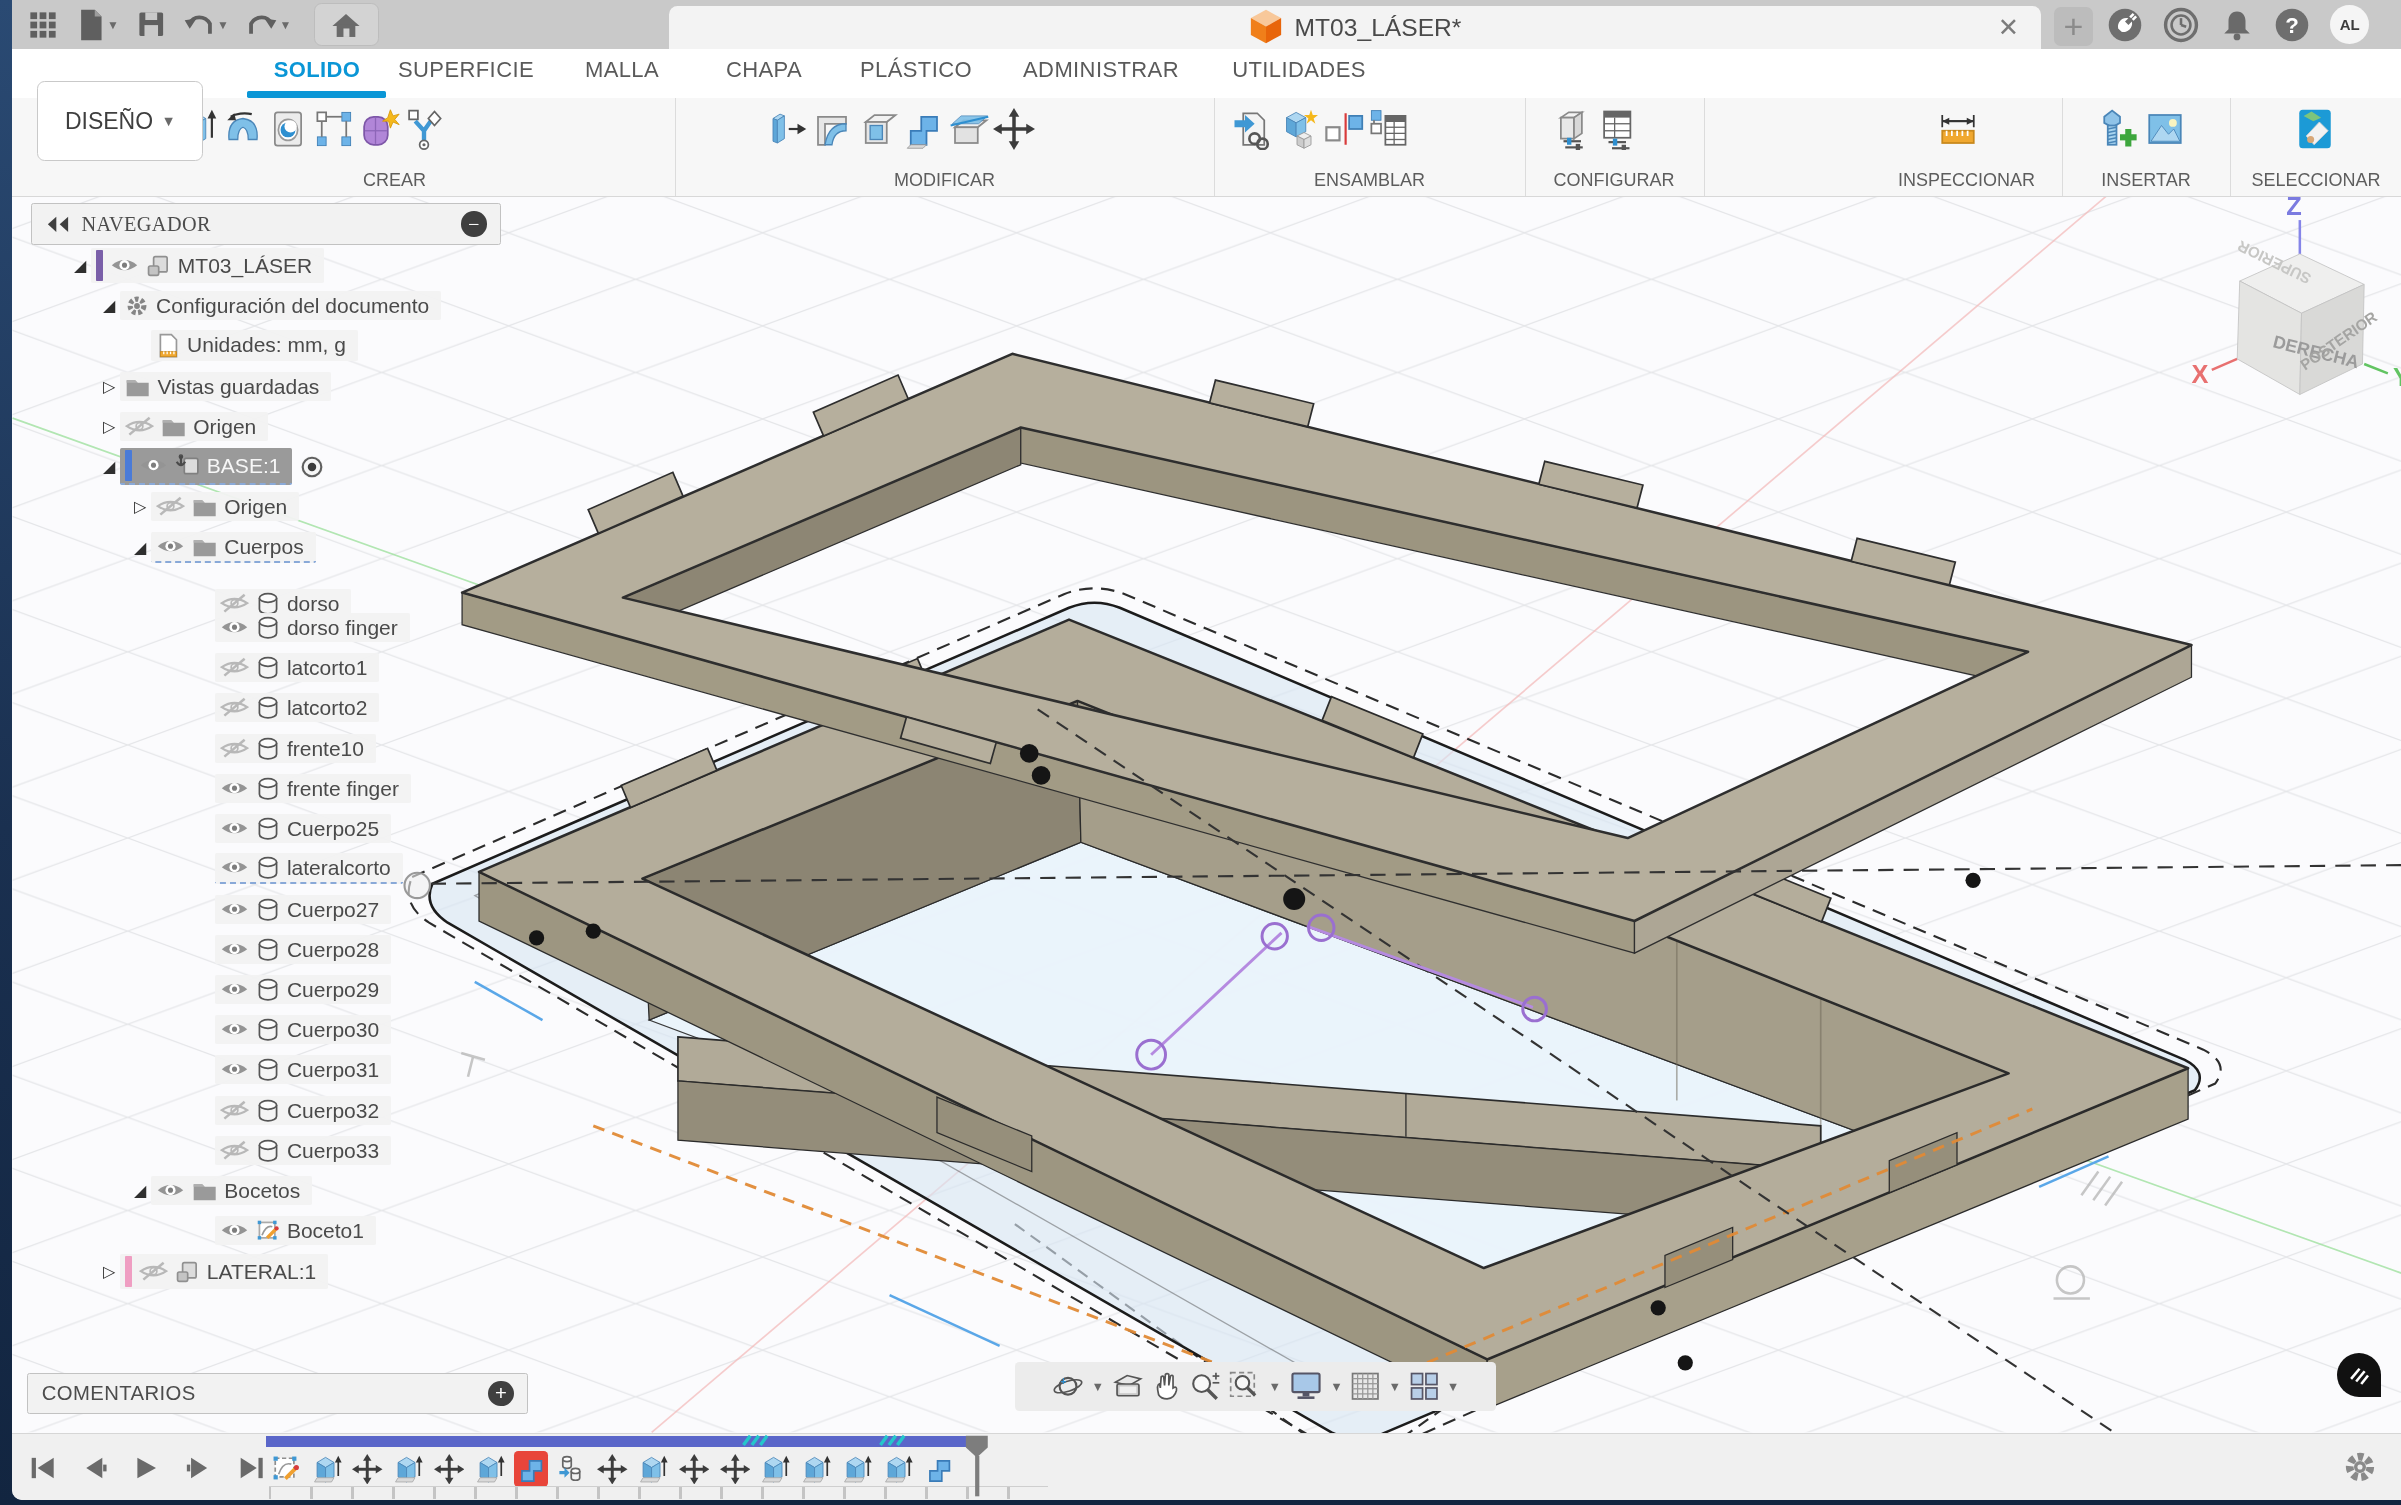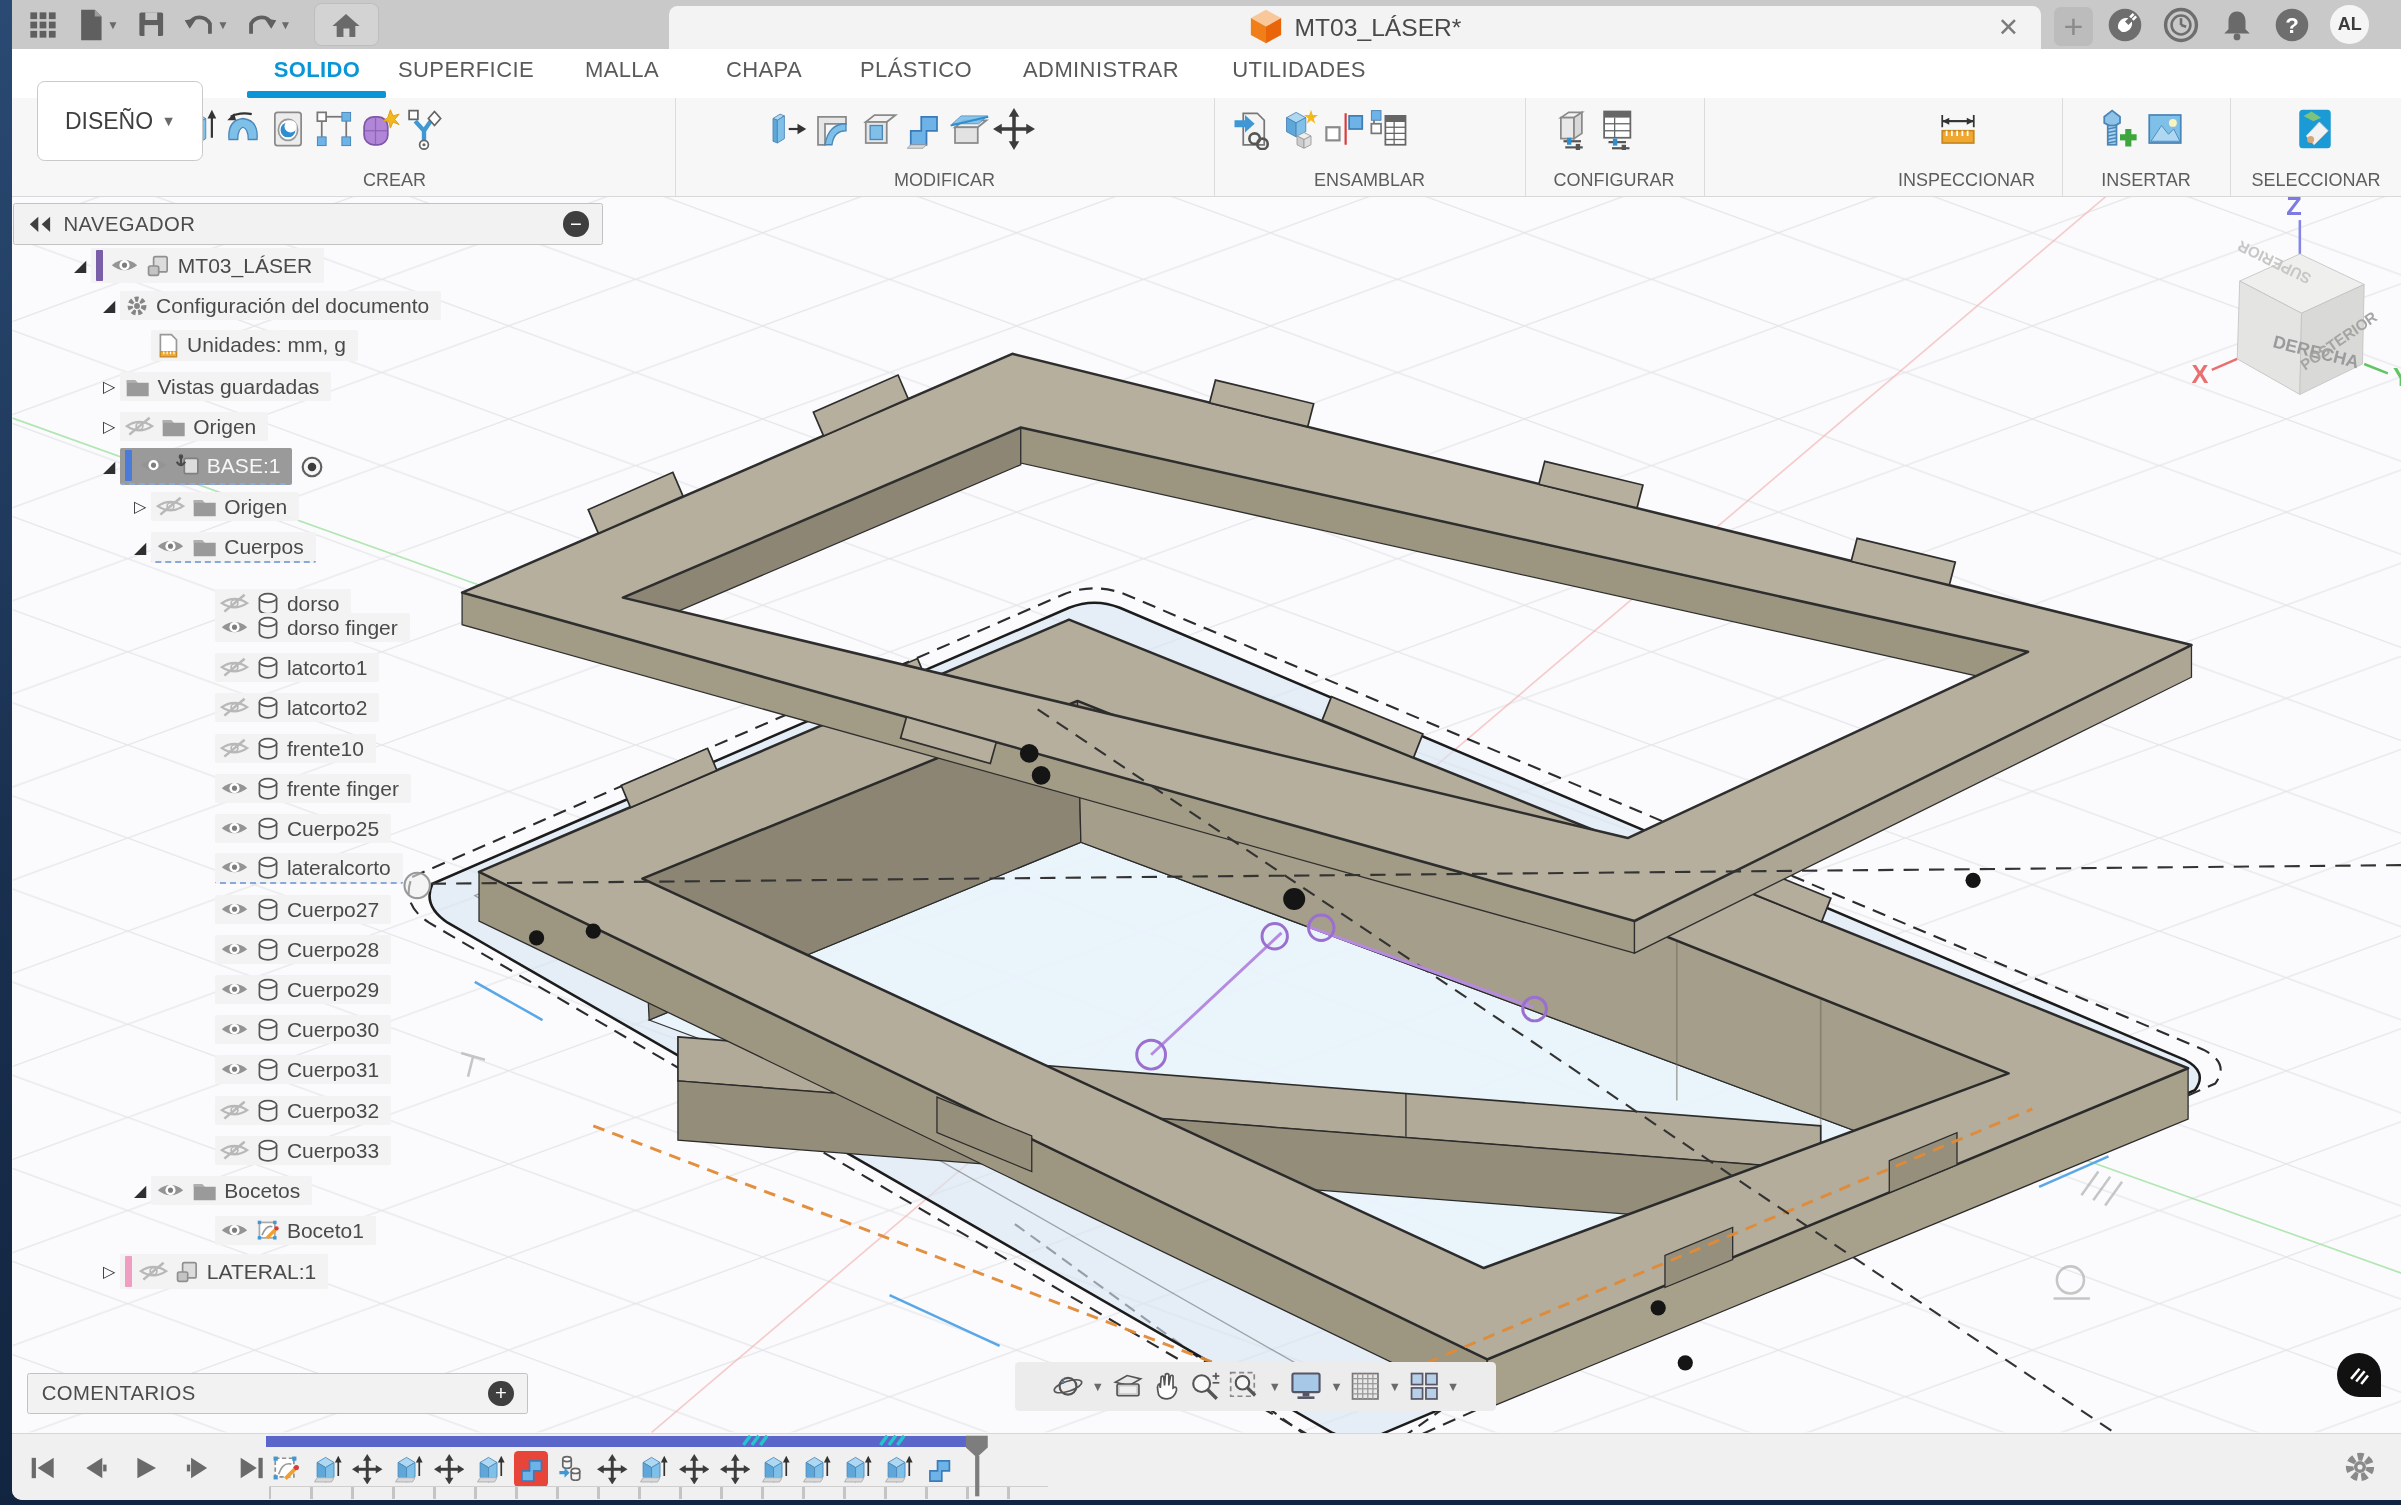--- a/index.html
+++ b/index.html
@@ -20,21 +20,21 @@
   #doc-tab{position:absolute;left:657px;top:6px;width:1372px;height:43px;background:#f3f3f3;border-radius:8.5px 8.5px 0 0;display:flex;align-items:center;justify-content:center;gap:12px;}
   #doc-tab .title{font-size:24.6px;color:#4a4a4a;}
   #tab-close{position:absolute;right:22px;top:8.5px;font-size:25.4px;color:#7b7b7b;line-height:25.4px;cursor:default;}
   #new-tab-btn{position:absolute;left:2042px;top:6.8px;width:39px;height:39px;background:#bcbcbc;border-radius:6.8px;display:flex;align-items:center;justify-content:center;font-size:34px;color:#8b8b8b;}
   .tb-icons{position:absolute;top:0;height:49px;display:flex;align-items:center;}
   #tb-left{left:15.2px;gap:17px;}
   #tb-right{left:2095px;gap:20.3px;}
   .wc{display:flex;align-items:center;gap:1.7px;}
   .caret{font-size:14.4px;color:#6a6a6a;}
   #home-btn{width:63px;height:41px;background:#d3d3d3;border:0.8px solid #bdbdbd;border-radius:7.6px;display:flex;align-items:center;justify-content:center;margin-left:5.1px;}
-  #avatar{width:39px;height:39px;border-radius:50%;background:#f5f5f5;display:flex;align-items:center;justify-content:center;font-size:18px;font-weight:bold;color:#3c3c3c;}
+  #avatar{width:39px;height:39px;border-radius:50%;background:#f5f5f5;display:flex;align-items:center;justify-content:center;font-size:15px;font-weight:bold;color:#3c3c3c;}
   
   #tabsrow{position:absolute;left:0;top:49px;width:100%;height:49px;background:#ffffff;}
   .env-tab{position:absolute;top:0;height:42px;display:flex;align-items:center;justify-content:center;font-size:22px;color:#5a5a5a;letter-spacing:0.4px;transform:translateX(-50%);}
   .env-tab.active{color:#0a96d6;font-weight:bold;}
   #tab-underline{position:absolute;top:42px;height:6.8px;background:#0a96d6;border-radius:1.7px;}
   #design-btn{position:absolute;left:25.4px;top:81px;width:164px;height:78px;background:#fff;border:0.8px solid #c9c9c9;border-radius:7.6px;display:flex;align-items:center;justify-content:center;gap:8.5px;font-size:23px;color:#3f3f3f;z-index:5;}
   
   #ribbon{position:absolute;left:0;top:98px;width:100%;height:98px;background:#f7f7f7;border-bottom:0.8px solid #d8d8d8;}
   .rgroup{position:absolute;top:0;height:98px;}
   .rgroup.sep{border-right:0.8px solid #dcdcdc;}
@@ -629,21 +629,21 @@
                 <polygon points="29,16 39,26 23,42 14,32" fill="#f2f2f2" stroke="#d0d0d0"></polygon>
                 <circle cx="19" cy="36" r="4" fill="#d8a878"></circle>
               </svg>
             </span>
           </div>
         </div>
         <div class="rlabel">SELECCIONAR</div>
       </div>
     </div>
 
-  <div class="panelbar" style="left:1px;top:203px;width:590px;height:42px;">
+  <div class="panelbar" style="left:19px;top:203px;width:470px;height:42px;font-family:Liberation Serif, serif;">
     <span style="display:flex;align-items:center;gap:12px;">
       <svg width="24" height="18.6" viewBox="0 0 28 22">
           <polygon points="12,2 12,20 2,11" fill="#3f3f3f"></polygon>
           <polygon points="26,2 26,20 16,11" fill="#3f3f3f"></polygon>
         </svg>
       <span class="ptitle">NAVEGADOR</span>
     </span>
     <span class="circbtn">−</span>
   </div>
 

